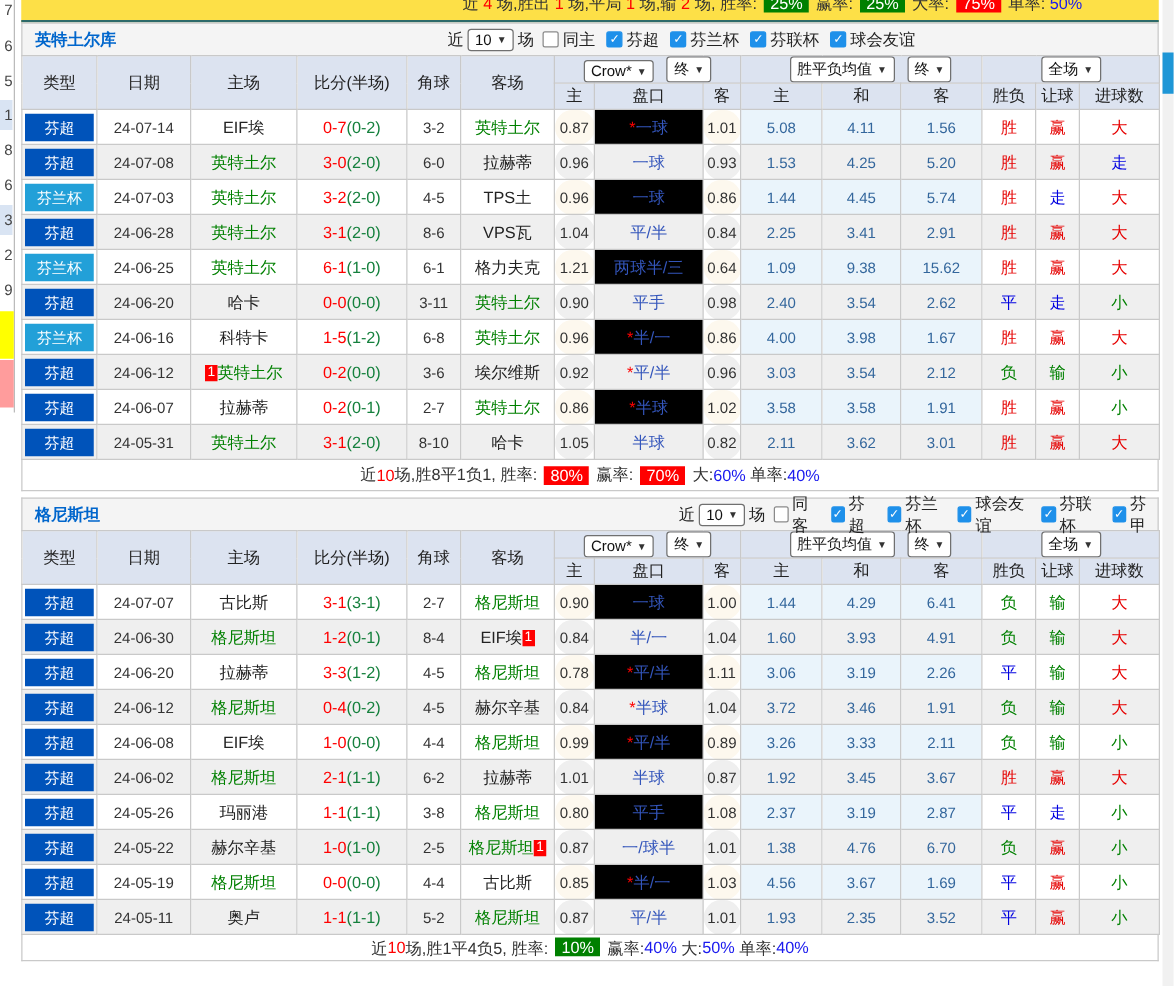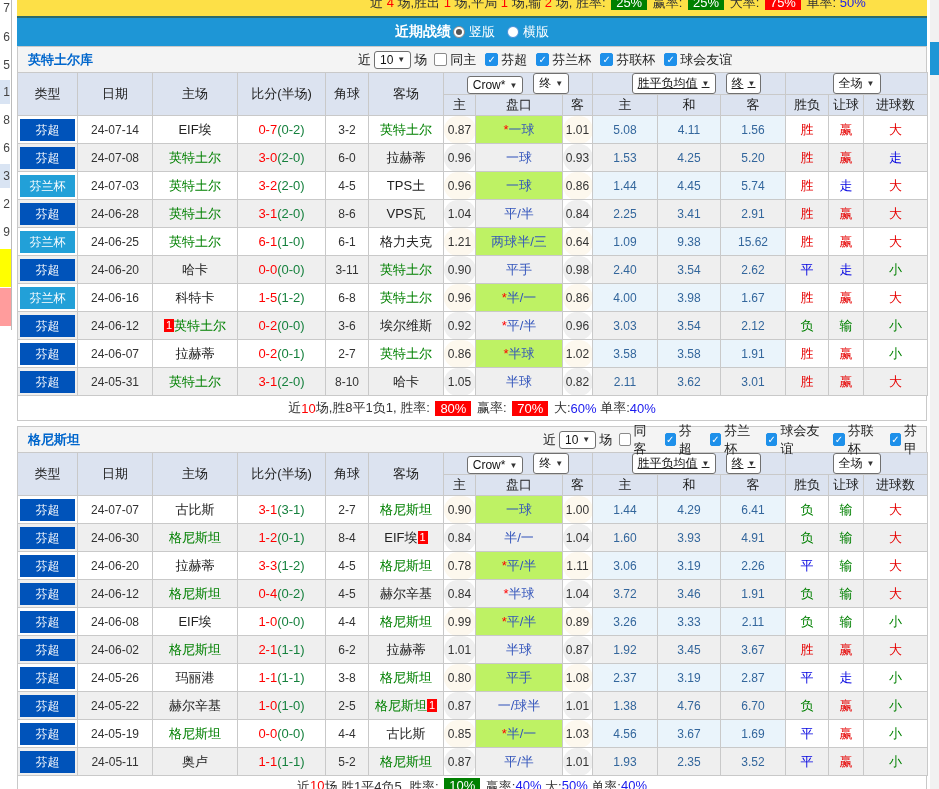--- a/index.html
+++ b/index.html
@@ -43,24 +43,24 @@
   .cb.checked{background:#1e90ea;border-color:#1e90ea;color:#fff;margin-left:6px;}
   
   table{border-collapse:collapse;table-layout:fixed;width:910px;font-size:12px;background:#fff;}
   th,td{border:1px solid #c9c9c9;text-align:center;padding:0;overflow:hidden;white-space:nowrap;}
   thead th{background:#dce3f0;font-weight:normal;font-size:13px;color:#222;}
   .hrow1 th{height:21px;}
   .hrow2 th{height:20px;}
   tbody td{height:27px;}
   tbody tr:nth-child(even) td{background:#efefef;}
   tbody td.hcap-bg{background:#fdf8ee;color:#333;border-radius:14px;}
-  tbody td.hcap{background:#bef264;color:#3355bb;font-size:13px;}
+  tbody td.hcap{background:#000000;color:#3355bb;font-size:13px;}
   tbody td.mean{background:#eaf4fb;color:#33669c;}
   .ddwrap{display:flex;align-items:flex-end;justify-content:center;gap:10px;}
-  .dd-mean{padding-left:15px;text-decoration:underline;}
+  .dd-mean{padding-left:15px;}
   .type-badge{display:block;margin:2px;height:22px;line-height:22px;color:#fff;font-size:12px;}
   .lg-dark{background:#0053ba;}
   .lg-light{background:#22a0d8;}
   .team{font-size:13px;color:#222;}
   .green-team{color:#008000;}
   .score{font-size:13px;}
   .s-main{color:#ff0000;}
   .s-half{color:#15803d;}
   .card{display:inline-block;background:#ff0000;color:#fff;font-size:11px;line-height:13px;padding:0 2px;vertical-align:1px;}
   .star{color:#ff0000;}
@@ -91,27 +91,20 @@
       <div class="gut-num" style="top: 220px;">9</div>
       <div class="gut-block gut-yellow" style="top: 249px; height: 38px;"></div>
       <div class="gut-block gut-pink" style="top: 288px; height: 38px;"></div>
     </div>
 
   <div class="main">
     <div class="topbar">
       <div class="topbar-inner" id="topbar"><span class="part">近 </span><span class="c-red">4</span><span class="part"> 场,胜出 </span><span class="c-red">1</span><span class="part"> 场,平局 </span><span class="c-red">1</span><span class="part"> 场,输 </span><span class="c-red">2</span><span class="part"> 场, 胜率: </span><span class="pct-badge bg-green">25%</span><span class="part"> 赢率: </span><span class="pct-badge bg-green">25%</span><span class="part"> 大率: </span><span class="pct-badge bg-red">75%</span><span class="part"> 单率: </span><span class="c-blue">50%</span></div>
     </div>
 
-    <div class="banner">
-      <span class="banner-title">近期战绩</span>
-      <span class="radio selected"></span>
-      <span class="banner-label">竖版</span>
-      <span class="radio unsel"></span>
-      <span class="banner-label">横版</span>
-    </div>
 
     <div class="panel sec0" id="panel0">
         <div class="sec-title">
           <span class="title">英特土尔库</span>
           <span class="controls">
             <span>近</span>
             <span class="sel">
               <span class="sel-text">10</span>
               <span class="caret">▼</span>
             </span>

